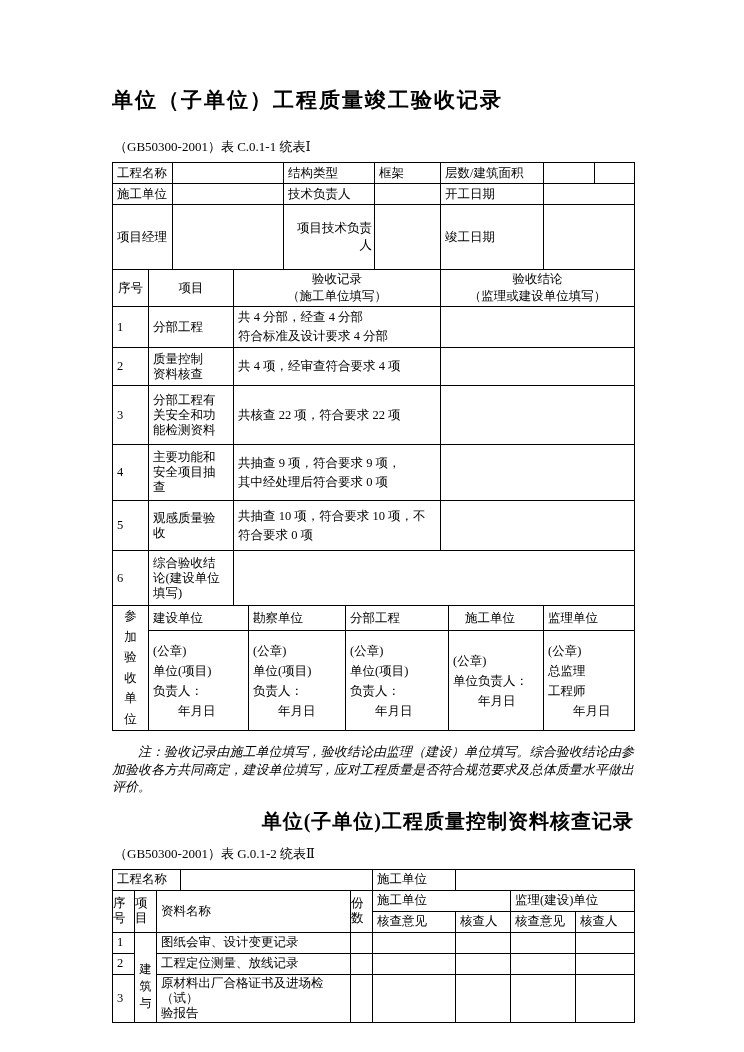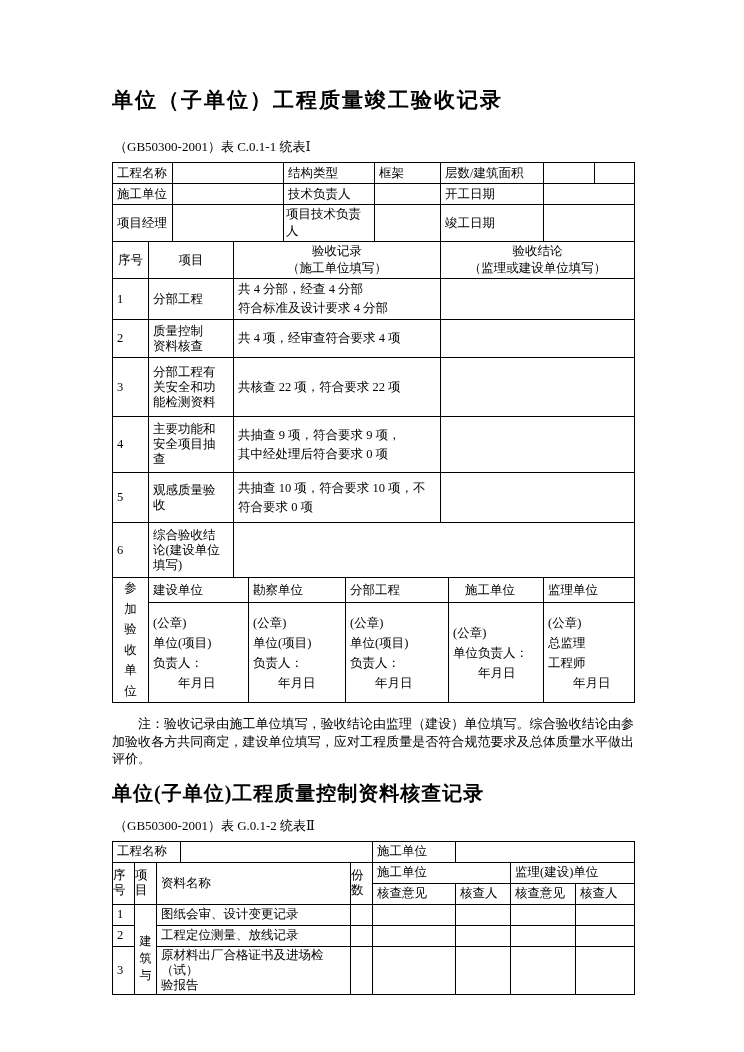--- a/index.html
+++ b/index.html
@@ -3,38 +3,38 @@
 <meta charset="utf-8">
 <style>
   html,body{margin:0;padding:0;}
   body{
     width:744px;height:1052px;background:#ffffff;color:#000;
     font-family:"Liberation Serif","DejaVu Serif",serif;
     overflow:hidden;
   }
   .page{padding:86px 110px 0 112px;}
   .title{font-size:21px;font-weight:bold;text-align:left;letter-spacing:2px;margin:0 0 24px 0;width:522px;}
-  .title2{font-size:20px;font-weight:bold;text-align:left;letter-spacing:1px;margin:12px 0 10px 0;width:522px;}
+  .title2{font-size:20px;font-weight:bold;text-align:right;letter-spacing:1px;margin:12px 0 10px 0;width:522px;}
   .subtitle{font-size:13px;margin:0 0 6px 2px;width:522px;}
   table.tbl{border-collapse:collapse;table-layout:fixed;width:522px;}
   table.tbl + table.tbl{margin-top:-1px;padding-left:8px;}
   .tbl td{border:1px solid #000;font-size:12.5px;padding:1px 4px;vertical-align:middle;word-break:break-all;}
   .pre{white-space:pre-line;}
   .c{text-align:left;}
   .top{vertical-align:top;padding-top:3px;}
   .lh15{line-height:15px;border-radius:18px;}
   .rec{padding-left:6px;line-height:19px;}
   .hdr td{text-align:center;vertical-align:middle;line-height:17px;}
   .vflex{display:flex;flex-direction:column;justify-content:space-between;align-items:center;height:116px;padding:3px 0;}
   .vflex span{font-size:12.5px;line-height:13px;}
   .vcat{display:flex;flex-direction:column;justify-content:flex-end;align-items:center;height:72px;padding-bottom:3px;}
   .vcat span{font-size:12px;line-height:17px;}
   .sig{vertical-align:top;padding:15px 4px 0 6px;line-height:20px;}
   .phead{text-align:left;padding-left:6px;}
-  .note{width:522px;font-size:13px;line-height:17.5px;text-align:justify;text-indent:2em;margin:12px 0 0 0;}
+  .note{width:522px;font-size:13px;line-height:17.5px;text-align:justify;text-indent:2em;margin:12px 0 0 0;font-style:italic;}
   .h21{height:21px;}
   .h25{height:25px;}
   .h36{height:36px;}
   .h38{height:38px;}
   .h39{height:39px;}
   .h50{height:50px;}
   .h55{height:55px;}
   .h56{height:56px;}
   .h59{height:59px;}
   .h100{height:100px;}
@@ -72,21 +72,21 @@
       <td>施工单位</td>
       <td></td>
       <td>技术负责人</td>
       <td></td>
       <td class="c">开工日期</td>
       <td colspan="2"></td>
     </tr>
     <tr class="h21">
       <td>项目经理</td>
       <td></td>
-      <td style="padding:1px 2px;">项目技术负责人</td>
+      <td style="padding:15px 2px;text-align:right;">项目技术负责人</td>
       <td></td>
       <td class="c">竣工日期</td>
       <td colspan="2"></td>
     </tr>
   </tbody>
     </table>
 
   <table class="tbl">
     <colgroup>
         <col style="width:36px">

